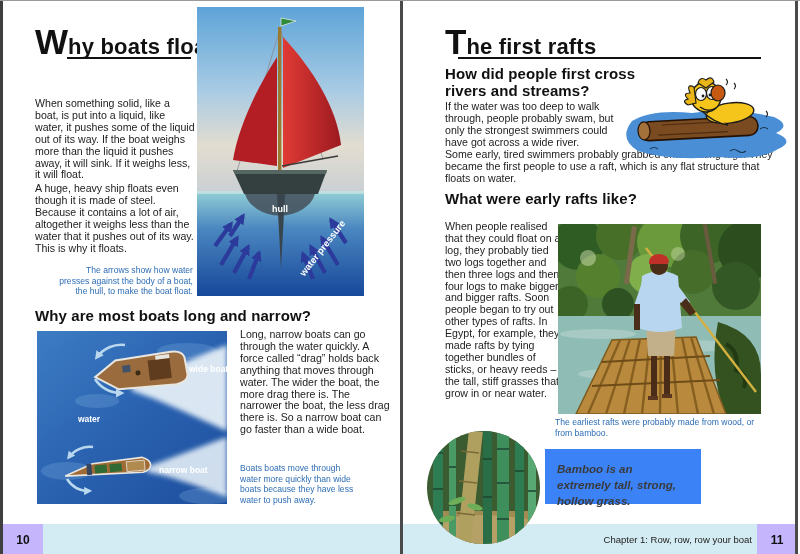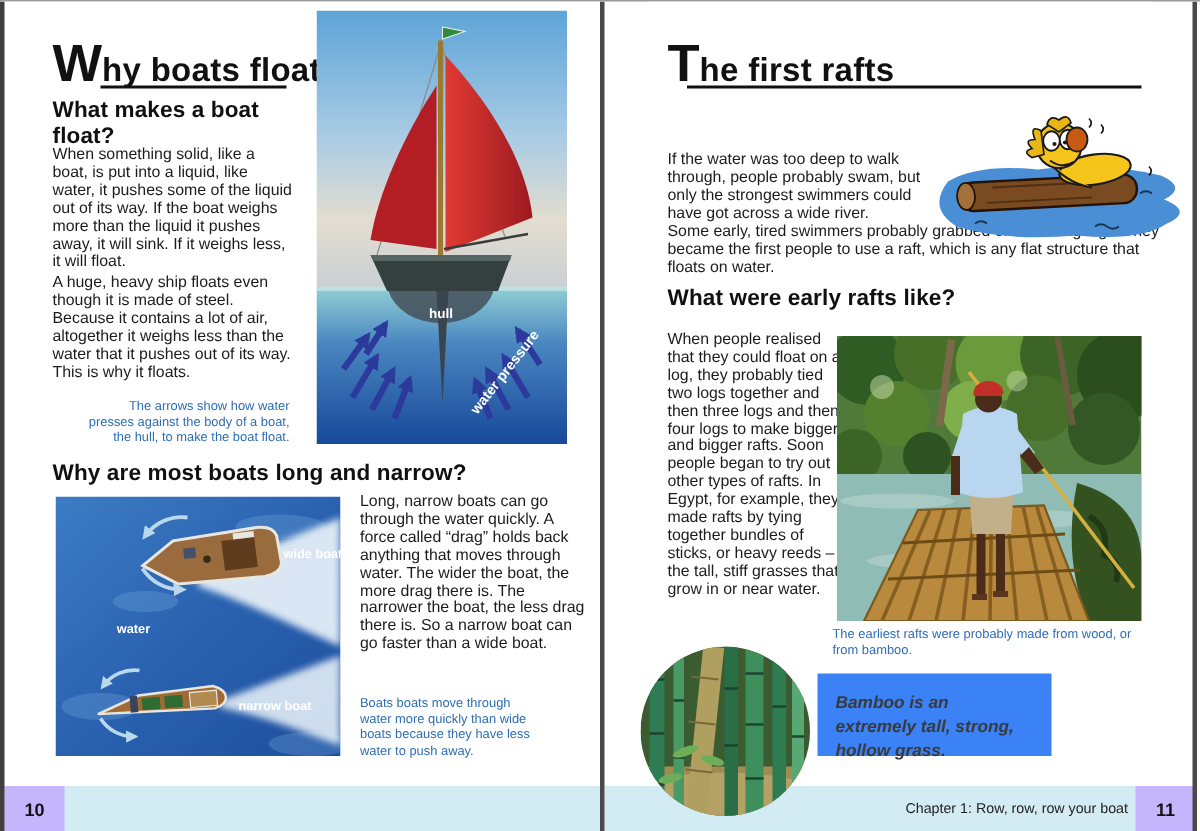--- a/index.html
+++ b/index.html
@@ -44,29 +44,28 @@
 </head>
 <body>
 
 <div class="spread">
 
   <div class="page page-left">
 
     <h1 class="page-title" style="left:32px;top:24px;"><span class="initial">W</span><span class="rest">hy boats float</span></h1>
     <div class="title-rule" style="left:64px;top:56px;width:124px;"></div>
 
-    <h2 class="h2" style="left:32px;top:64px;width:170px;">What makes a boat float?</h2>
 
     <p class="body" style="left:32px;top:97px;width:160px;">When something solid, like a boat, is put into a liquid, like water, it pushes some of the liquid out of its way. If the boat weighs more than the liquid it pushes away, it will sink. If it weighs less, it will float.</p>
 
     <p class="body" style="left:32px;top:182px;width:162px;">A huge, heavy ship floats even though it is made of steel. Because it contains a lot of air, altogether it weighs less than the water that it pushes out of its way. This is why it floats.</p>
 
     <p class="cap right" style="left:52px;top:264px;width:138px;">The arrows show how water presses against the body of a boat, the hull, to make the boat float.</p>
 
-    <div class="figure" style="left:208px;top:6px;width:167px;height:341px;">
+    <div class="figure" style="left:194px;top:6px;width:167px;height:341px;">
       <svg width="167" height="289" viewBox="0 0 167 289">
         <defs>
           <linearGradient id="sky" x1="0" y1="0" x2="0" y2="1">
             <stop offset="0" stop-color="#5da4d8"></stop>
               <stop offset="0.45" stop-color="#a9cbe4"></stop>
             <stop offset="0.75" stop-color="#e3ddd0"></stop>
               <stop offset="1" stop-color="#c9cfd4"></stop>
           </linearGradient>
           <linearGradient id="sea" x1="0" y1="0" x2="0" y2="1">
             <stop offset="0" stop-color="#8fccd4"></stop>
@@ -177,20 +176,21 @@
     <p class="body" style="left:237px;top:328px;width:153px;">Long, narrow boats can go through the water quickly. A force called “drag” holds back anything that moves through water. The wider the boat, the more drag there is. The narrower the boat, the less drag there is. So a narrow boat can go faster than a wide boat.</p>
 
     <p class="cap" style="left:237px;top:462px;width:118px;">Boats boats move through water more quickly than wide boats because they have less water to push away.</p>
   </div>
 
   <div class="page page-right">
 
     <h1 class="page-title" style="left:42px;top:24px;"><span class="initial">T</span><span class="rest">he first rafts</span></h1>
     <div class="title-rule" style="left:55px;top:56px;width:303px;"></div>
 
+    <h2 class="h2" style="left:42px;top:64px;width:215px;">How did people first cross rivers and streams?</h2>
 
     <p class="body" style="left:42px;top:100px;width:176px;">If the water was too deep to walk through, people probably swam, but only the strongest swimmers could have got across a wide river.</p>
     <p class="body" style="left:42px;top:148px;width:332px;">Some early, tired swimmers probably grabbed onto floating logs. They became the first people to use a raft, which is any flat structure that floats on water.</p>
 
     <div class="figure" style="left:207px;top:66px;width:186px;height:98px;">
       <svg width="186" height="98" viewBox="0 0 186 98">
         <path d="M22,54 Q8,72 28,84 Q58,94 108,90 Q150,94 168,82 Q186,74 166,66 Q182,58 164,50 Q122,40 82,46 Q42,42 22,54 Z" fill="#4a8fd6"></path>
         <g stroke="#13253a" stroke-width="1.2" fill="none" opacity="0.85">
           <path d="M30,62 q4,-3 8,0 q4,3 8,0"></path>
             <path d="M120,84 q4,-3 8,0 q4,3 8,0"></path>

